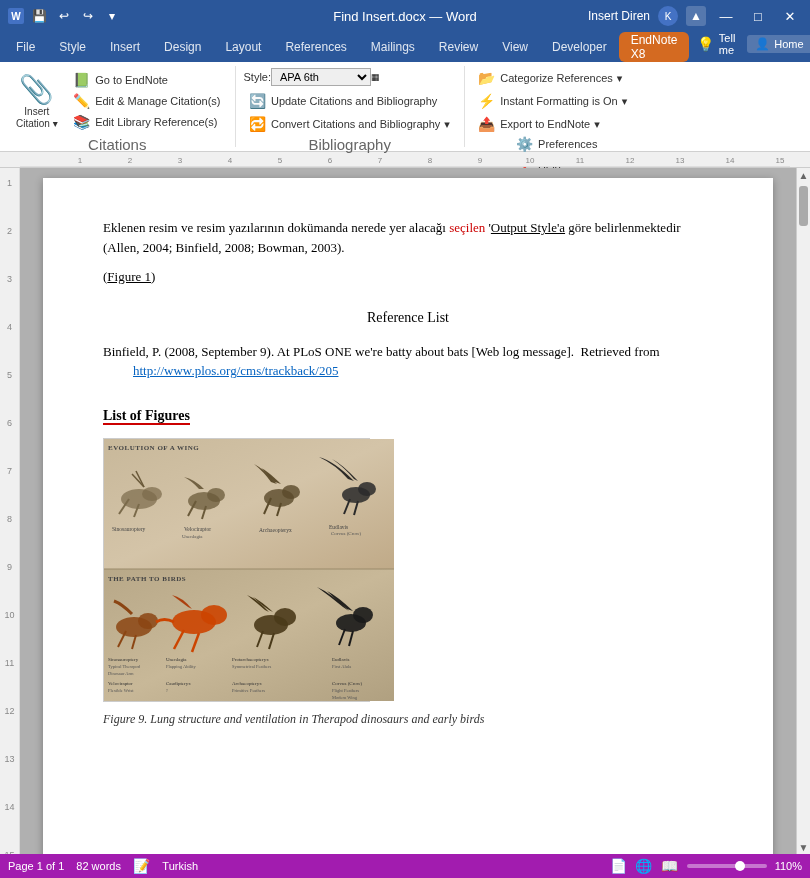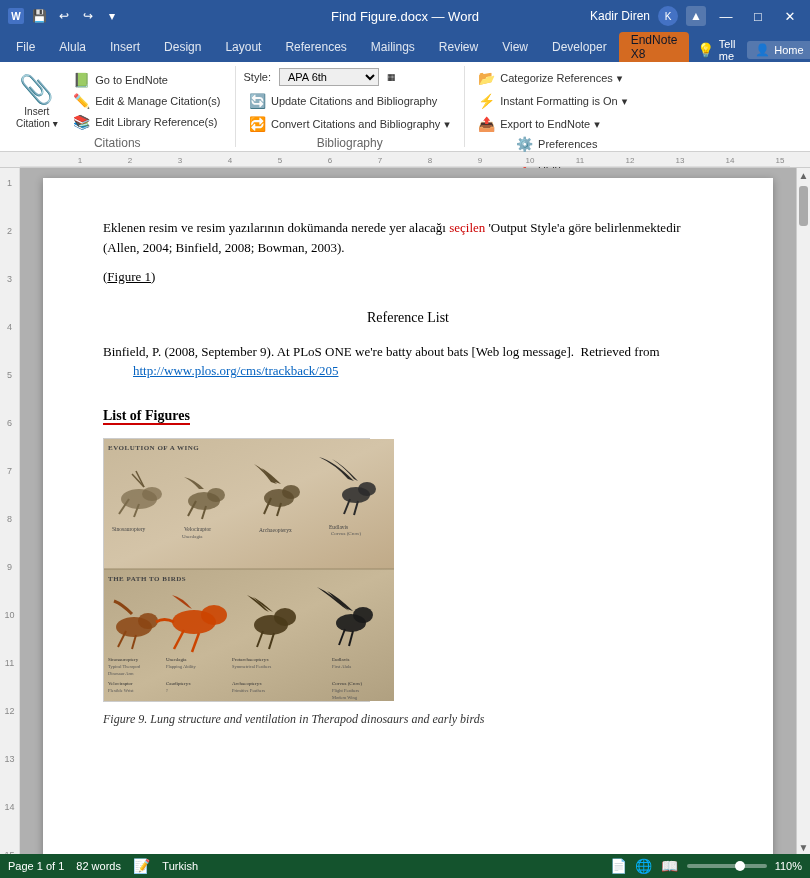--- a/index.html
+++ b/index.html
@@ -21,57 +21,57 @@
     .title-bar-right { display: flex; align-items: center; gap: 8px; margin-left: auto; }
     .title-icon { width: 16px; height: 16px; background: #4472c4; border-radius: 2px; display: flex; align-items: center; justify-content: center; font-size: 10px; color: white; font-weight: bold; }
     .win-btn { width: 24px; height: 24px; display: flex; align-items: center; justify-content: center; cursor: pointer; color: white; font-size: 13px; }
     .quick-access { display: flex; gap: 4px; align-items: center; }
     .qa-btn { width: 20px; height: 20px; display: flex; align-items: center; justify-content: center; color: white; cursor: pointer; font-size: 12px; }
 
     
     .ribbon-tabs {
       background: #2b579a;
       display: flex;
-      align-items: flex-end;
+      align-items: flex-start;
       padding: 0 4px;
       height: 30px;
     }
     .ribbon-tab {
       padding: 5px 12px;
       font-size: 12px;
       color: rgba(255,255,255,0.85);
       cursor: pointer;
       height: 30px;
       display: flex;
       align-items: center;
       border-radius: 4px 4px 0 0;
     }
     .ribbon-tab.active { background: white; color: #2b579a; font-weight: 500; }
-    .ribbon-tab.endnote { background: #c55a11; color: #0f172a; }
+    .ribbon-tab.endnote { background: #c55a11; color: #ffffff; border-radius: 6px; }
     .ribbon-tab.endnote.active { background: #d46a21; }
 
     
     .ribbon {
       background: white;
       border-bottom: 1px solid #d0d0d0;
       display: flex;
       height: 90px;
       padding: 4px 0;
     }
     .ribbon-group {
       display: flex;
       flex-direction: column;
       align-items: center;
       padding: 2px 8px;
       border-right: 1px solid #e0e0e0;
       min-width: fit-content;
     }
     .ribbon-group:last-child { border-right: none; }
     .ribbon-group-label {
-      font-size: 12px;
+      font-size: 15px;
       color: #666;
       margin-top: auto;
       padding-top: 2px;
     }
     .ribbon-buttons { display: flex; align-items: center; gap: 2px; flex: 1; }
     .ribbon-btn-large {
       display: flex;
       flex-direction: column;
       align-items: center;
       justify-content: center;
@@ -94,21 +94,21 @@
       font-size: 11px;
       color: #333;
       white-space: nowrap;
       height: 20px;
     }
     .ribbon-small-col { display: flex; flex-direction: column; gap: 1px; }
 
     .style-dropdown {
       display: flex;
       align-items: center;
-      gap: 8px;
+      gap: 0;
       margin-bottom: 2px;
     }
     .style-label { font-size: 11px; color: #333; }
     .style-select {
       border: 1px solid #aaa;
       padding: 1px 4px;
       font-size: 11px;
       width: 100px;
       cursor: pointer;
     }
@@ -158,21 +158,21 @@
       padding: 40px 60px;
       box-shadow: 0 2px 8px rgba(0,0,0,0.3);
       font-family: 'Times New Roman', Times, serif;
       font-size: 13px;
       line-height: 1.5;
       position: relative;
     }
 
     
     .status-bar {
-      background: #14532d;
+      background: #a21caf;
       color: white;
       height: 24px;
       display: flex;
       align-items: center;
       padding: 0 8px;
       font-size: 11px;
       gap: 12px;
     }
     .status-right { margin-left: auto; display: flex; align-items: center; gap: 8px; }
     .zoom-slider { width: 80px; height: 4px; background: rgba(255,255,255,0.4); border-radius: 2px; position: relative; }
@@ -215,35 +215,35 @@
   <div class="title-bar-left">
     <div class="title-icon">W</div>
     <div class="quick-access">
       <div class="qa-btn">💾</div>
       <div class="qa-btn">↩</div>
       <div class="qa-btn">↪</div>
       <div class="qa-btn">▾</div>
     </div>
   </div>
   <div class="title-bar-center">
-    <span>Find Figure.docx</span> — <span>Word</span>
+    <span>Find Insert.docx</span> — <span>Word</span>
   </div>
   <div class="title-bar-right">
-    <span style="font-size:12px;">Kadir Diren</span>
+    <span style="font-size:12px;">Insert Diren</span>
     <div style="width:20px;height:20px;background:#4472c4;border-radius:50%;display:flex;align-items:center;justify-content:center;font-size:10px;">K</div>
     <div style="width:20px;height:20px;background:rgba(255,255,255,0.2);border-radius:3px;display:flex;align-items:center;justify-content:center;">▲</div>
     <div class="win-btn">—</div>
     <div class="win-btn">□</div>
     <div class="win-btn close">✕</div>
   </div>
 </div>
 
 <div class="ribbon-tabs">
   <div class="ribbon-tab">File</div>
-  <div class="ribbon-tab">Alula</div>
+  <div class="ribbon-tab">Style</div>
   <div class="ribbon-tab">Insert</div>
   <div class="ribbon-tab">Design</div>
   <div class="ribbon-tab">Layout</div>
   <div class="ribbon-tab">References</div>
   <div class="ribbon-tab">Mailings</div>
   <div class="ribbon-tab">Review</div>
   <div class="ribbon-tab">View</div>
   <div class="ribbon-tab">Developer</div>
   <div class="ribbon-tab active endnote">EndNote X8</div>
   <div style="margin-left:auto;display:flex;align-items:center;gap:12px;padding:0 8px;">
@@ -383,21 +383,21 @@
     <span>13</span>
     <span>14</span>
     <span>15</span>
   </div>
 
   <div class="doc-scroll">
     <div class="doc-page">
       <div class="doc-content">
 
         <p class="doc-para">
-          Eklenen resim ve resim yazılarının dokümanda nerede yer alacağı <span style="color:#c00;">seçilen</span> '<span style="">Output Style'a</span> göre belirlenmektedir (Allen, 2004; Binfield, 2008; Bowman, 2003).
+          Eklenen resim ve resim yazılarının dokümanda nerede yer alacağı <span style="color:#c00;">seçilen</span> '<span style="text-decoration:underline;">Output Style'a</span> göre belirlenmektedir (Allen, 2004; Binfield, 2008; Bowman, 2003).
         </p>
 
         <p class="doc-para">
           (<span style="text-decoration:underline;">Figure 1</span>)
         </p>
 
         <div class="ref-section">
           <p class="ref-title">Reference List</p>
 
           <p class="ref-entry">

